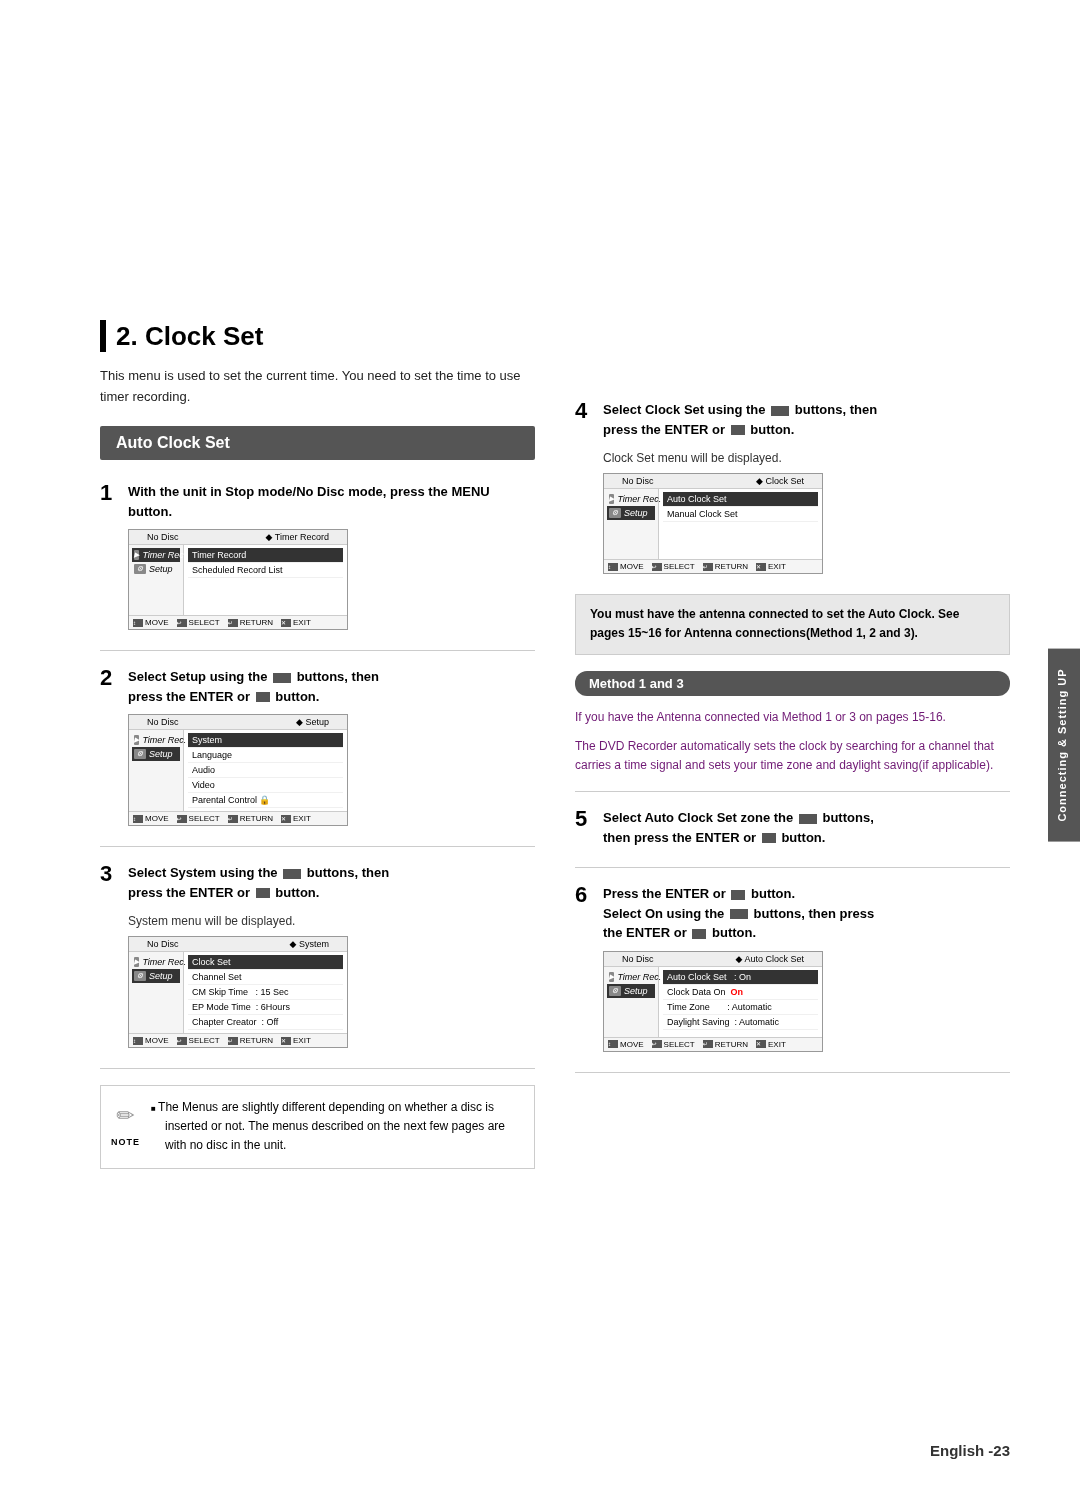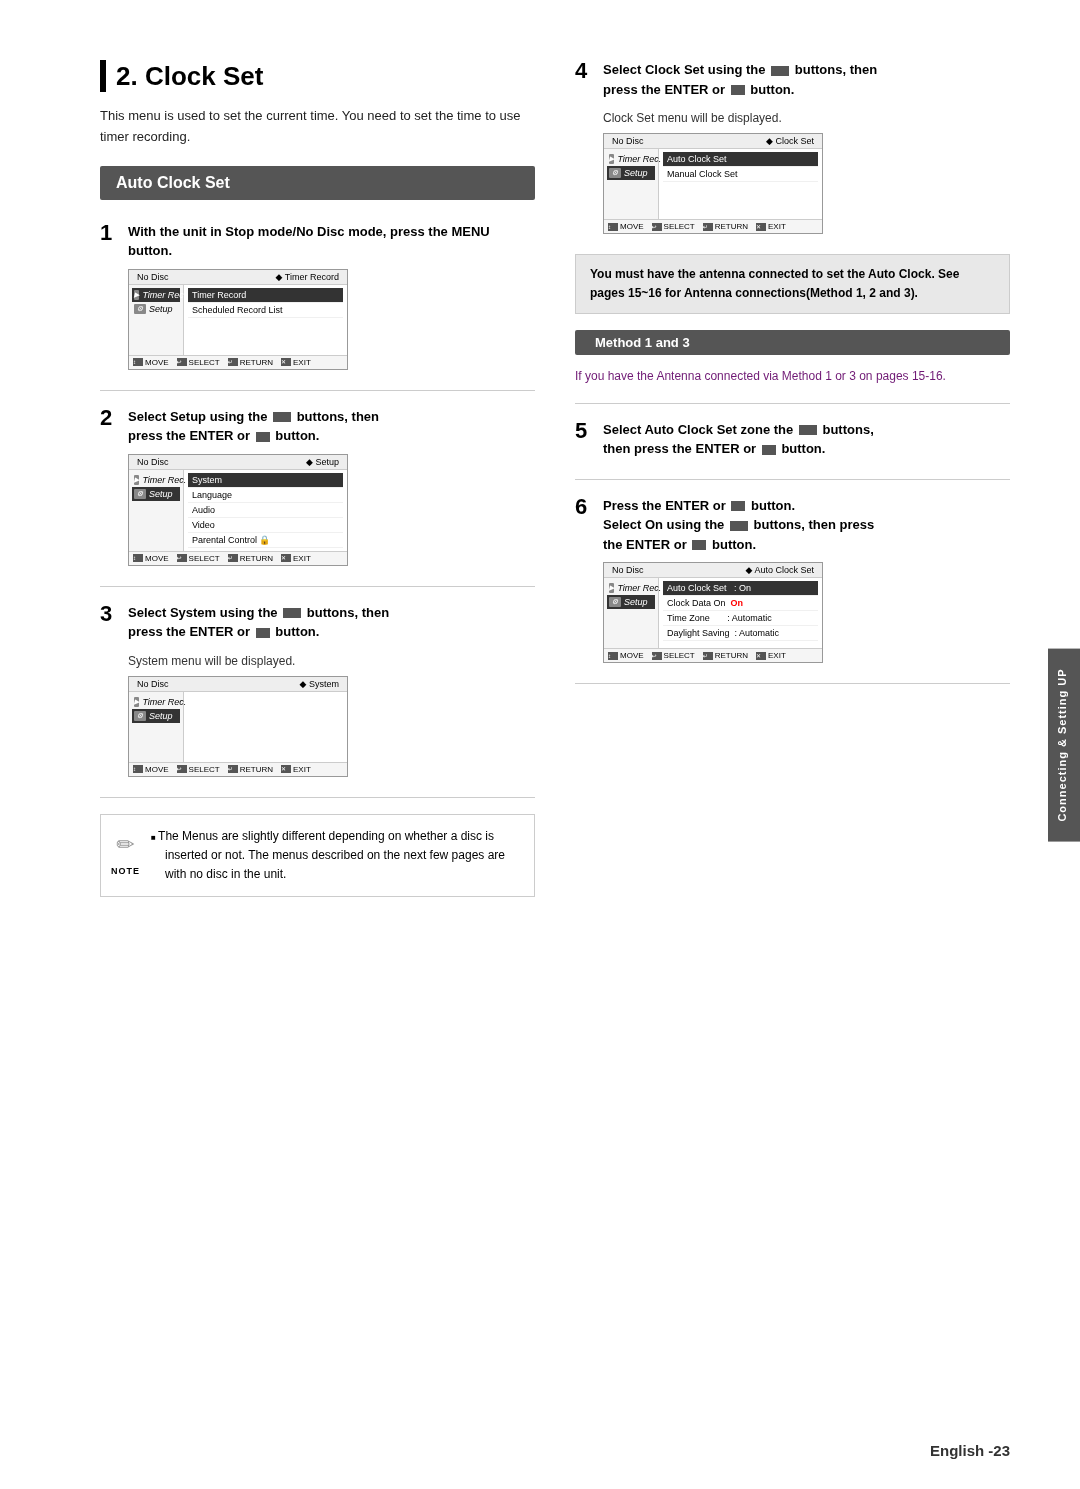--- a/index.html
+++ b/index.html
@@ -16,20 +16,21 @@
       display: flex;
       width: 1080px;
       min-height: 1489px;
       padding: 60px 70px 60px 100px;
       position: relative;
     }
     .main-content {
       flex: 1;
       display: flex;
       gap: 40px;
+      align-items: center;
     }
     .left-column {
       flex: 1;
       max-width: 460px;
     }
     .right-column {
       flex: 1;
       max-width: 460px;
     }
     .sidebar-tab {
@@ -108,21 +109,21 @@
       border: 1px solid #999;
       background: #fff;
       margin: 8px 0 8px 28px;
       width: 220px;
       font-size: 10px;
     }
     .screen-header {
       display: flex;
       justify-content: space-between;
       background: #eee;
-      padding: 2px 8px;
+      padding: 2px 18px;
       font-size: 9px;
       border-bottom: 1px solid #ccc;
     }
     .screen-body {
       display: flex;
       min-height: 70px;
     }
     .screen-sidebar {
       width: 55px;
       background: #f5f5f5;
@@ -235,23 +236,23 @@
       margin-bottom: 16px;
       font-size: 12px;
       line-height: 1.6;
       font-weight: bold;
     }
     .method-banner {
       background: #555;
       color: #fff;
       font-size: 13px;
       font-weight: bold;
-      padding: 5px 20px;
+      padding: 5px 14px;
       margin-bottom: 12px;
-      border-radius: 2px;
+      border-radius: 12px;
     }
     .method-text {
       font-size: 12px;
       line-height: 1.6;
       margin-bottom: 10px;
       color: #701a75;
     }
     .page-footer {
       position: absolute;
       bottom: 30px;
@@ -389,20 +390,27 @@
             <div class="screen-sidebar">
               <div class="screen-sidebar-item">
                 <span class="screen-sidebar-icon">▶</span>
                 <span>Timer Rec.</span>
               </div>
               <div class="screen-sidebar-item active">
                 <span class="screen-sidebar-icon">⚙</span>
                 <span>Setup</span>
               </div>
             </div>
+            <div class="screen-main">
+              <div class="screen-menu-item highlighted">Clock Set</div>
+              <div class="screen-menu-item">Channel Set</div>
+              <div class="screen-menu-item">CM Skip Time &nbsp;&nbsp;: 15 Sec</div>
+              <div class="screen-menu-item">EP Mode Time &nbsp;: 6Hours</div>
+              <div class="screen-menu-item">Chapter Creator &nbsp;: Off</div>
+            </div>
           </div>
           <div class="screen-footer">
             <span><span class="footer-icon">↕</span>MOVE</span>
             <span><span class="footer-icon">↩</span>SELECT</span>
             <span><span class="footer-icon">↵</span>RETURN</span>
             <span><span class="footer-icon">✕</span>EXIT</span>
           </div>
         </div>
       </div>
 
@@ -465,20 +473,21 @@
         </div>
       </div>
 
       <div class="warning-box">
         <span>You must have the antenna connected to set the Auto Clock. See pages 15~16 for Antenna connections(Method 1, 2 and 3).</span>
       </div>
 
       <div class="method-banner">Method 1 and 3</div>
 
       <p class="method-text">If you have the Antenna connected via Method 1 or 3 on pages 15-16.</p>
+      <p class="method-text">The DVD Recorder automatically sets the clock by searching for a channel that carries a time signal and sets your time zone and daylight saving(if applicable).</p>
 
       <hr class="divider">
 
       <div class="step">
         <div class="step-header">
           <span class="step-number">5</span>
           <span class="step-text">
             <span>Select Auto Clock Set zone the</span>
             <span style="display:inline-block;width:18px;height:10px;background:#555;vertical-align:middle;margin:0 2px;"></span>
             <span>buttons,</span>

